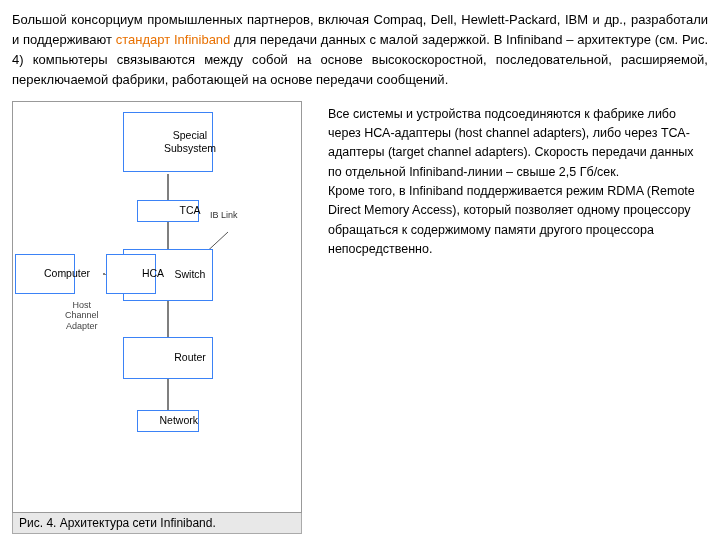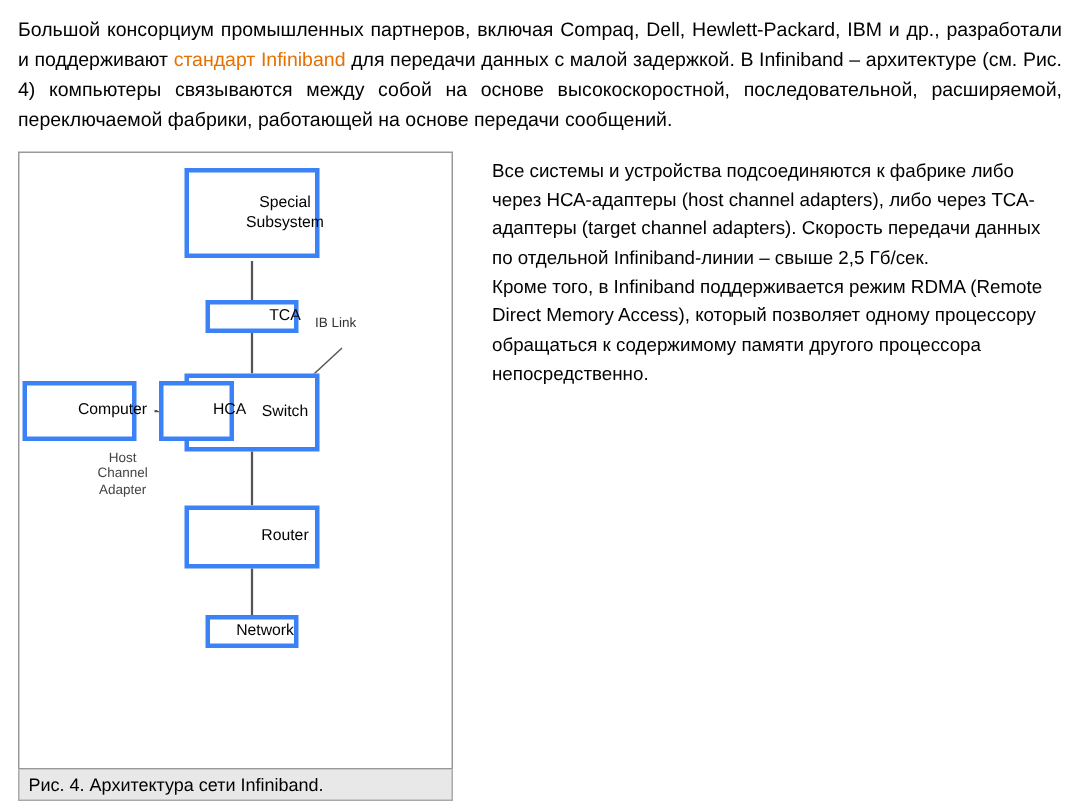--- a/index.html
+++ b/index.html
@@ -59,21 +59,21 @@
       background: #e8e8e8;
       border: 1px solid #aaa;
       border-top: none;
       padding: 3px 6px;
       font-size: 12px;
     }
 
     
     .node {
       position: absolute;
-      border: 3px solid #3b82f6;
+      border: 1px solid #3b82f6;
       background: #fff;
       text-align: center;
       font-size: 10.5px;
       display: flex;
       align-items: center;
       justify-content: center;
       line-height: 1.2;
       padding-left: 44px;
     }
 
@@ -151,21 +151,21 @@
         </div>
 
         <div class="node" style="left:110px; top:147px; width:90px; height:52px;">
           <span>Switch</span>
         </div>
 
         <div class="node" style="left:60px; top:152px; width:50px; height:40px;margin-left:33px;">
           <span>HCA</span>
         </div>
 
-        <div class="node" style="left:2px; top:152px; width:76px; height:40px;">
+        <div class="node" style="left:2px; top:152px; width:60px; height:40px;">
           <span>Computer</span>
         </div>
 
         <div style="position:absolute; left:52px; top:198px; font-size:9px; line-height:1.2; text-align:center; color:#444;">
           <span style="white-space:pre-line;">Host
 Channel
 Adapter</span>
         </div>
 
         <div class="node" style="left:110px; top:235px; width:90px; height:42px;">

